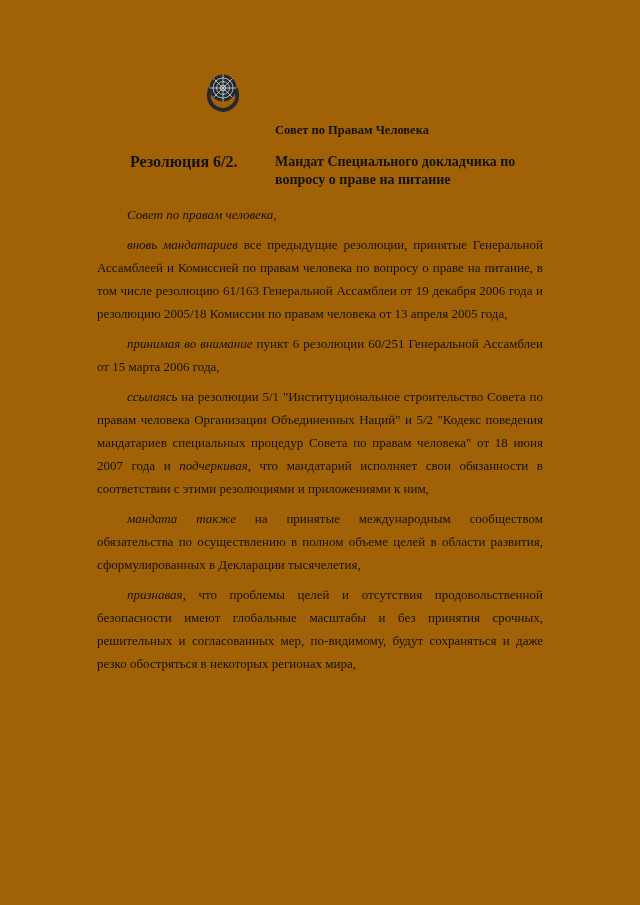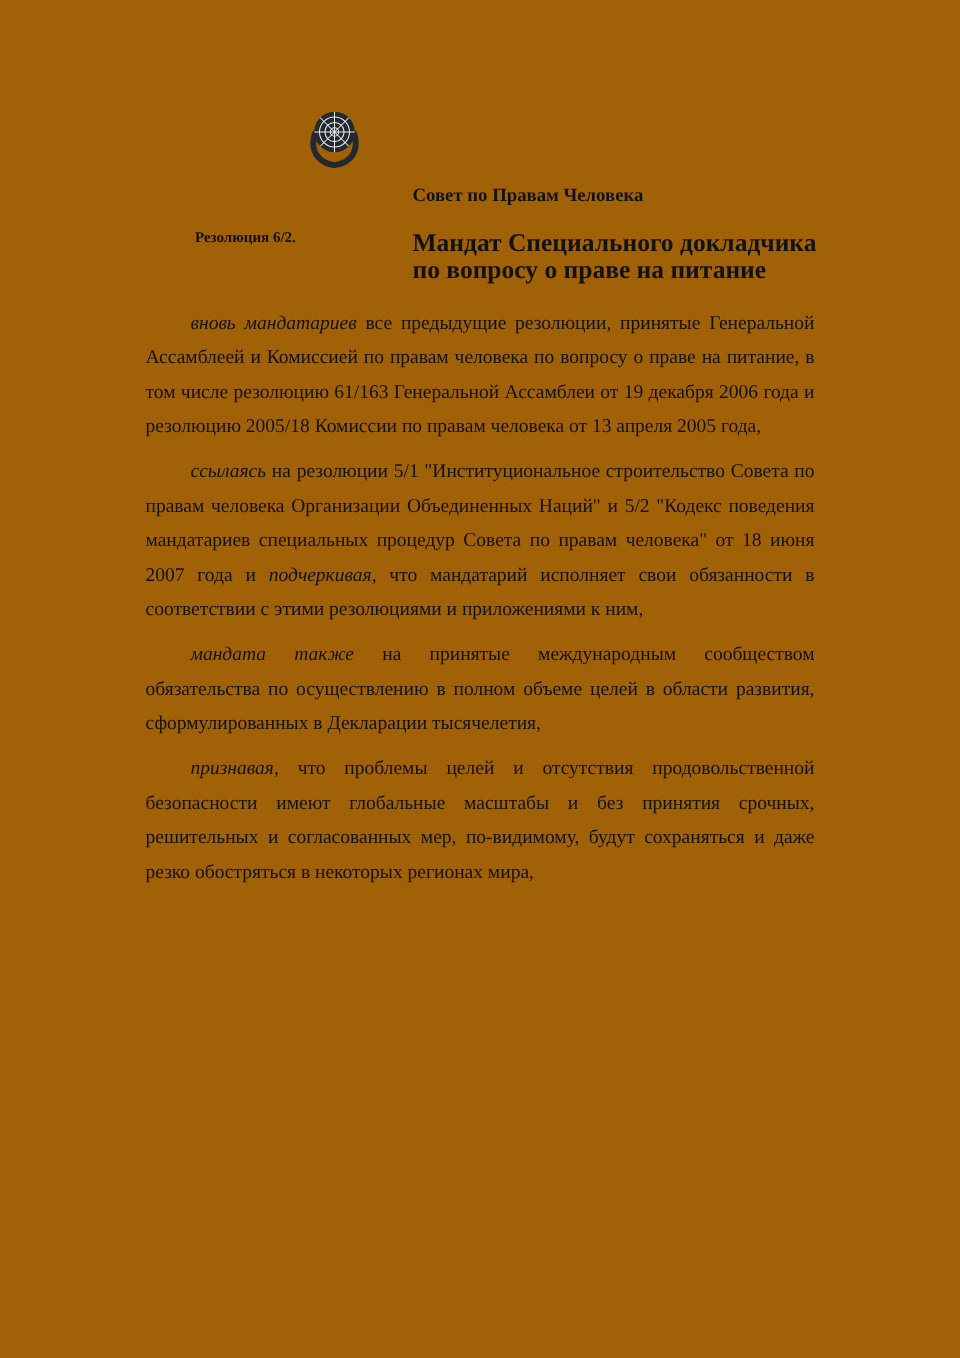--- a/index.html
+++ b/index.html
@@ -30,30 +30,30 @@
     top: 123px;
     font-weight: bold;
     font-size: 12.5px;
     white-space: nowrap;
   }
   .res-label {
     position: absolute;
     left: 130px;
     top: 153px;
     font-weight: bold;
-    font-size: 10px;
+    font-size: 16px;
     white-space: nowrap;
   }
   .res-title {
     position: absolute;
     left: 275px;
     top: 153px;
     width: 274px;
     font-weight: bold;
-    font-size: 17px;
+    font-size: 14px;
     line-height: 18px;
   }
   .doc-body {
     position: absolute;
     left: 97px;
     top: 203px;
     width: 446px;
     font-size: 13px;
     line-height: 23px;
     text-align: justify;
@@ -88,19 +88,21 @@
     </svg>
   </div>
 
   <div class="org-title">Совет по Правам Человека</div>
 
   <div class="res-label">Резолюция 6/2.</div>
 
   <div class="res-title">Мандат Специального докладчика по вопросу о праве на питание</div>
 
   <div class="doc-body">
+      <p class="para"><span class="it">Совет по правам человека,</span></p>
       <p class="para"><span class="it">вновь мандатариев</span><span class="rm"> все предыдущие резолюции, принятые Генеральной Ассамблеей и Комиссией по правам человека по вопросу о праве на питание, в том числе резолюцию 61/163 Генеральной Ассамблеи от 19 декабря 2006 года и резолюцию 2005/18 Комиссии по правам человека от 13 апреля 2005 года,</span></p>
+      <p class="para"><span class="it">принимая во внимание</span><span class="rm"> пункт 6 резолюции 60/251 Генеральной Ассамблеи от 15 марта 2006 года,</span></p>
       <p class="para"><span class="it">ссылаясь</span><span class="rm"> на резолюции 5/1 "Институциональное строительство Совета по правам человека Организации Объединенных Наций" и 5/2 "Кодекс поведения мандатариев специальных процедур Совета по правам человека" от 18 июня 2007 года и </span><span class="it">подчеркивая</span><span class="rm">, что мандатарий исполняет свои обязанности в соответствии с этими резолюциями и приложениями к ним,</span></p>
       <p class="para"><span class="it">мандата также</span><span class="rm"> на принятые международным сообществом обязательства по осуществлению в полном объеме целей в области развития, сформулированных в Декларации тысячелетия,</span></p>
       <p class="para"><span class="it">признавая</span><span class="rm">, что проблемы целей и отсутствия продовольственной безопасности имеют глобальные масштабы и без принятия срочных, решительных и согласованных мер, по-видимому, будут сохраняться и даже резко обостряться в некоторых регионах мира,</span></p>
     </div>
 
 </div>
 
 </body></html>

